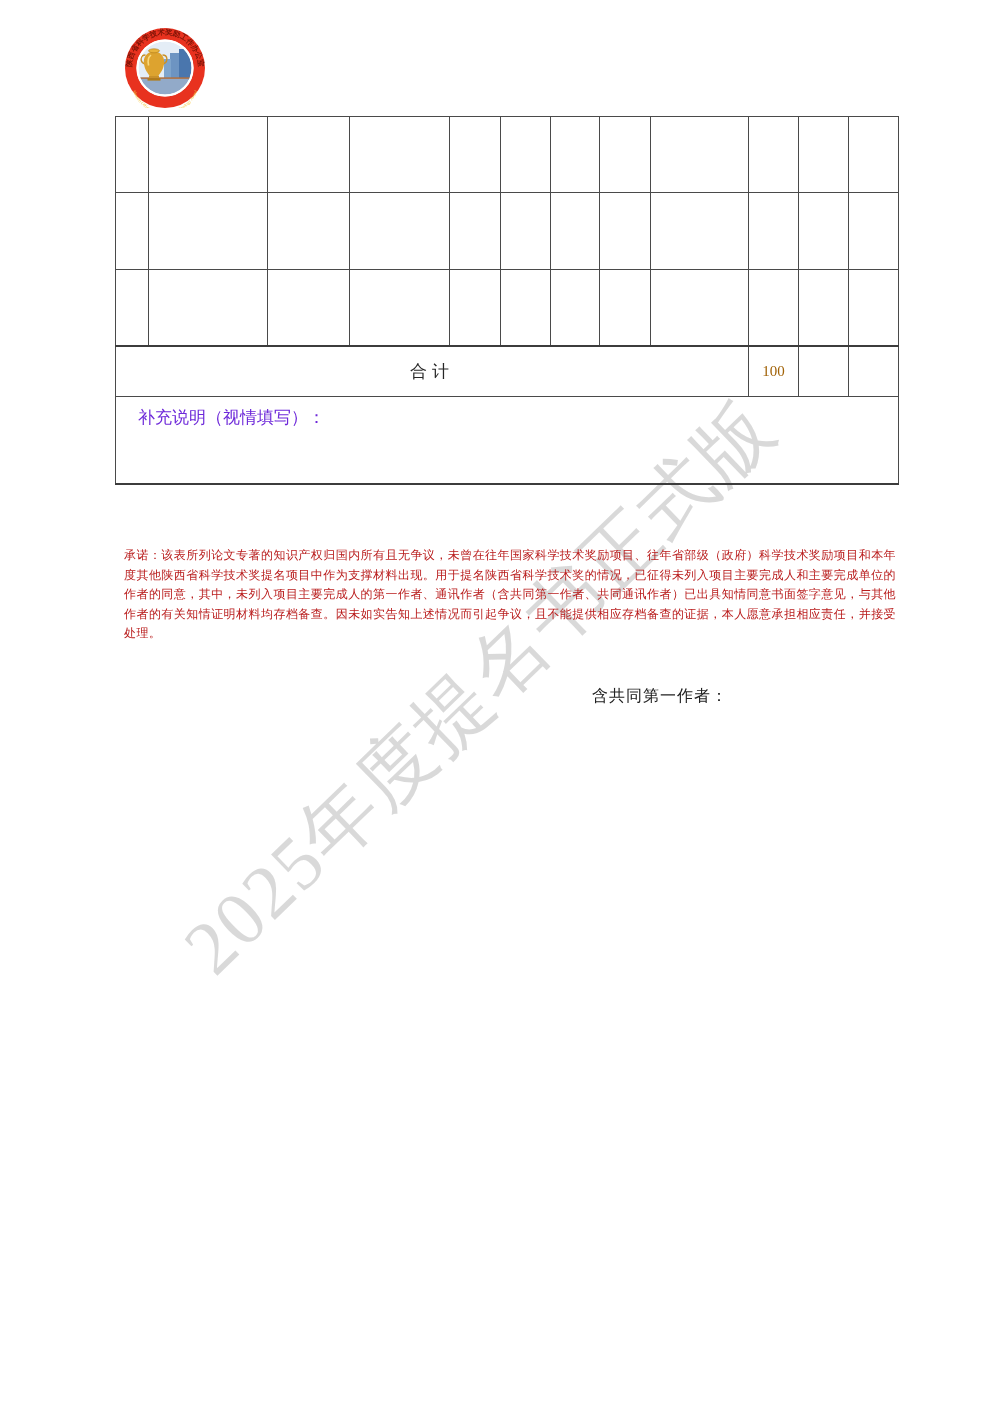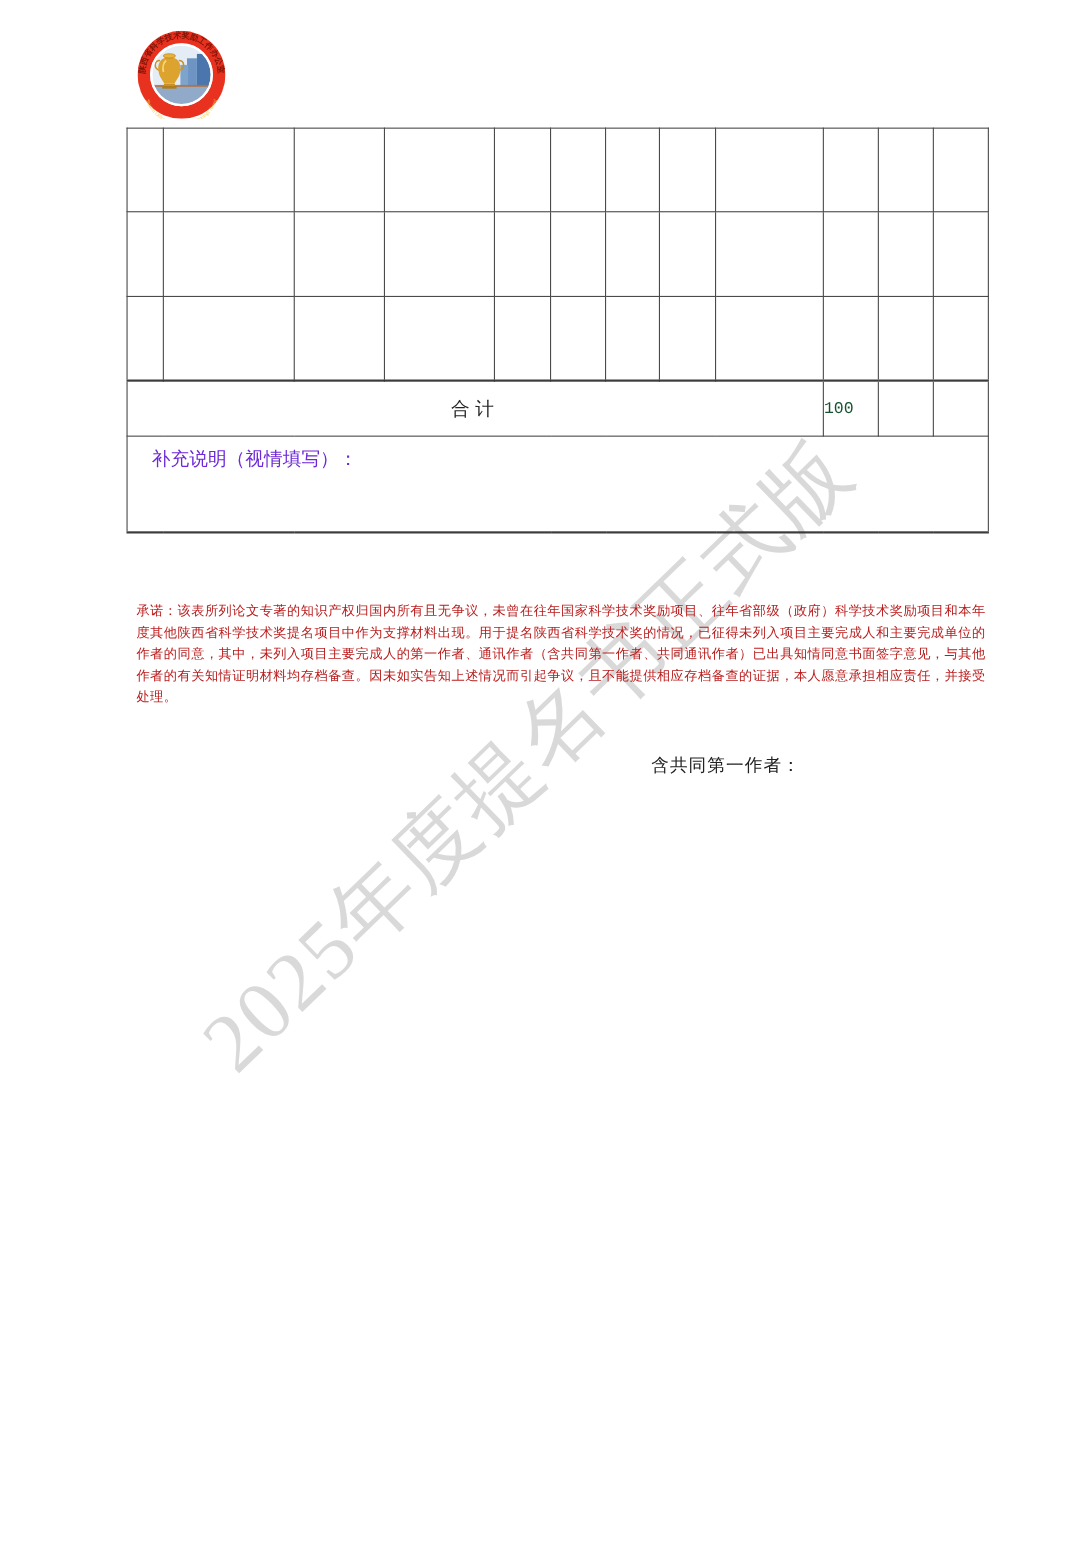--- a/index.html
+++ b/index.html
@@ -19,26 +19,26 @@
     font-family:"Liberation Serif","DejaVu Serif",serif;
     pointer-events:none;
   }
   
   .seal { position:absolute; left:125px; top:28px; width:80px; height:80px; z-index:2; }
   
   table.form {
     position:absolute; left:115px; top:116px; width:783px; z-index:2;
     border-collapse:collapse; table-layout:fixed;
   }
-  table.form td { border:1px solid #4a4a4a; padding:0; background:transparent;font-family:Liberation Mono, monospace; }
+  table.form td { border:1px solid #4a4a4a; padding:0; background:transparent; }
   tr.r-data td { height:75px; }
   tr.r-total td { height:49px; border-top:2px solid #3c3c3c; }
   tr.r-note td { height:86px; border-bottom:2px solid #3c3c3c; }
   .total-label { text-align:center; font-size:17px; letter-spacing:5px; color:#262626; }
-  .total-value { font-size:15px; color:#14532d; }
+  .total-value { text-align:center; font-size:15px; color:#a16207; }
   .note-cell { vertical-align:top; }
   .note-text { display:inline-block; padding:9px 0 0 22px; font-size:17px; color:#6d28d9; }
   
   .statement {
     position:absolute; left:124px; top:546px; width:772px; z-index:2;
     font-size:12px; line-height:19.5px; letter-spacing:0.4px;
     text-align:justify; text-justify:inter-ideograph; color:#b91c1c;
   }
   .signature {
     position:absolute; left:592px; top:686px; z-index:2;

